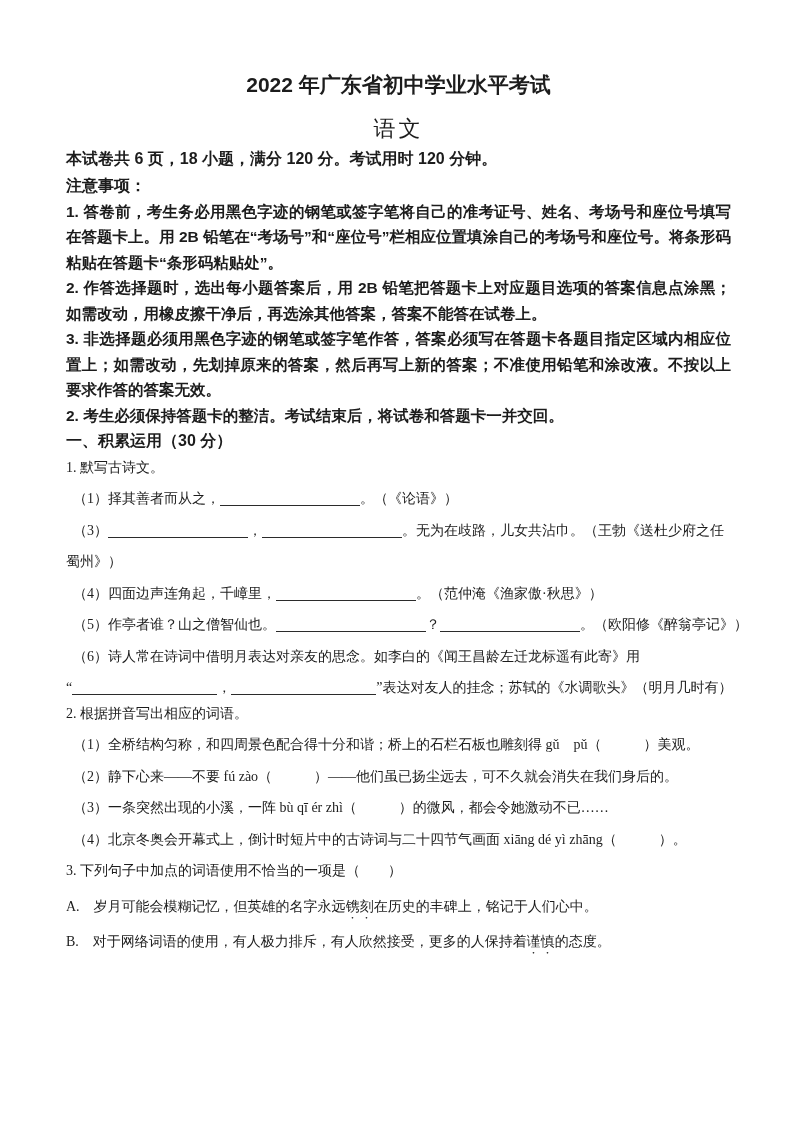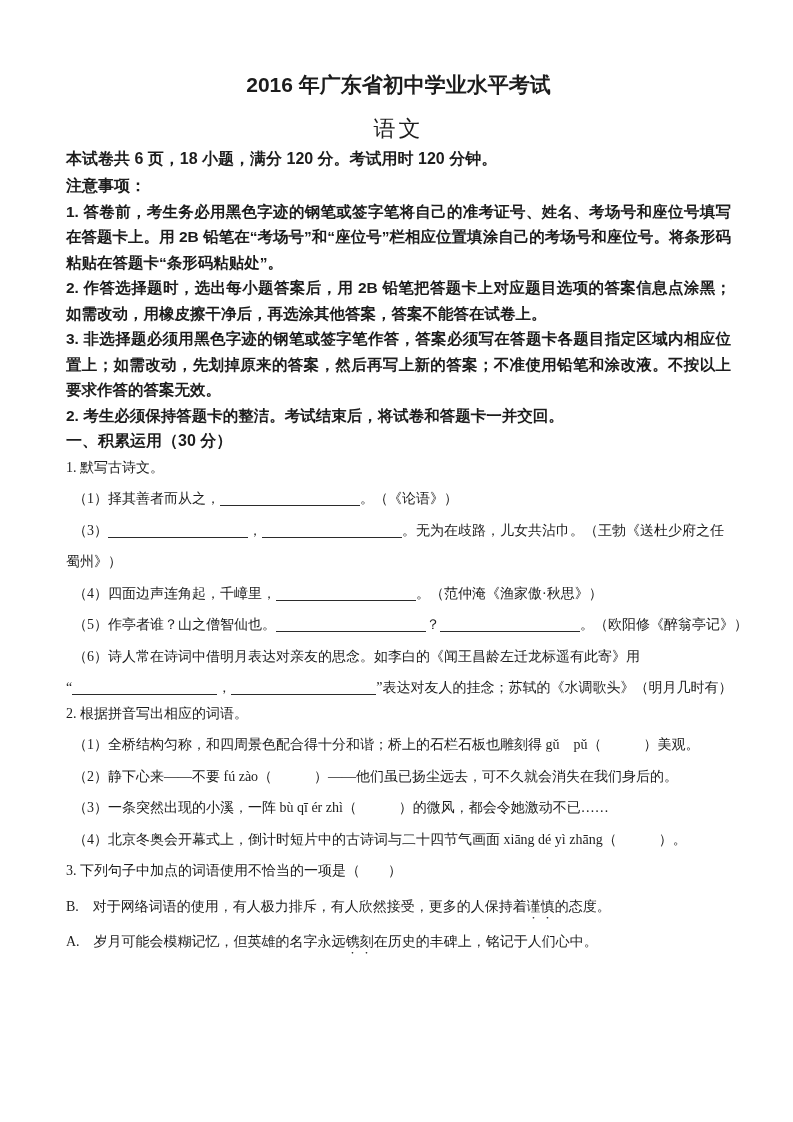--- a/index.html
+++ b/index.html
@@ -59,21 +59,21 @@
     -webkit-text-emphasis:filled dot;
     -webkit-text-emphasis-position:under;
     text-emphasis:filled dot;
     text-emphasis-position:under right;
   }
 </style>
 </head>
 <body>
 
 <div class="page">
-  <div class="title">2016 年广东省初中学业水平考试</div>
+  <div class="title">2022 年广东省初中学业水平考试</div>
   <div class="subject">语文</div>
   <div class="exam-info">本试卷共 6 页，18 小题，满分 120 分。考试用时 120 分钟。</div>
   <div class="notice-heading">注意事项：</div>
   <div id="notice-list">
       <div class="notice-item">1. 答卷前，考生务必用黑色字迹的钢笔或签字笔将自己的准考证号、姓名、考场号和座位号填写在答题卡上。用 2B 铅笔在“考场号”和“座位号”栏相应位置填涂自己的考场号和座位号。将条形码粘贴在答题卡“条形码粘贴处”。</div>
       <div class="notice-item">2. 作答选择题时，选出每小题答案后，用 2B 铅笔把答题卡上对应题目选项的答案信息点涂黑；如需改动，用橡皮擦干净后，再选涂其他答案，答案不能答在试卷上。</div>
       <div class="notice-item">3. 非选择题必须用黑色字迹的钢笔或签字笔作答，答案必须写在答题卡各题目指定区域内相应位置上；如需改动，先划掉原来的答案，然后再写上新的答案；不准使用铅笔和涂改液。不按以上要求作答的答案无效。</div>
       <div class="notice-item">2. 考生必须保持答题卡的整洁。考试结束后，将试卷和答题卡一并交回。</div>
     </div>
   <div class="section-heading">一、积累运用（30 分）</div>
@@ -85,16 +85,16 @@
       <div class="line ind"><span>（4）四面边声连角起，千嶂里，</span><span class="blank" style="width: 140px;"></span><span>。（范仲淹《渔家傲·秋思》）</span></div>
       <div class="line ind"><span>（5）作亭者谁？山之僧智仙也。</span><span class="blank" style="width: 150px;"></span><span>？</span><span class="blank" style="width: 140px;"></span><span>。（欧阳修《醉翁亭记》）</span></div>
       <div class="line ind"><span>（6）诗人常在诗词中借明月表达对亲友的思念。如李白的《闻王昌龄左迁龙标遥有此寄》用</span></div>
       <div class="line"><span>“</span><span class="blank" style="width: 145px;"></span><span>，</span><span class="blank" style="width: 145px;"></span><span>”表达对友人的挂念；苏轼的《水调歌头》（明月几时有）</span></div>
       <div class="line tight"><span>2. 根据拼音写出相应的词语。</span></div>
       <div class="line ind"><span>（1）全桥结构匀称，和四周景色配合得十分和谐；桥上的石栏石板也雕刻得 gǔ　pǔ（　　　）美观。</span></div>
       <div class="line ind"><span>（2）静下心来——不要 fú zào（　　　）——他们虽已扬尘远去，可不久就会消失在我们身后的。</span></div>
       <div class="line ind"><span>（3）一条突然出现的小溪，一阵 bù qī ér zhì（　　　）的微风，都会令她激动不已……</span></div>
       <div class="line ind"><span>（4）北京冬奥会开幕式上，倒计时短片中的古诗词与二十四节气画面 xiāng dé yì zhāng（　　　）。</span></div>
       <div class="line"><span>3. 下列句子中加点的词语使用不恰当的一项是（　　）</span></div>
+      <div class="line mt4"><span>A.　岁月可能会模糊记忆，但英雄的名字永远</span><span class="emph">镌刻</span><span>在历史的丰碑上，铭记于人们心中。</span></div>
       <div class="line mt4"><span>B.　对于网络词语的使用，有人极力排斥，有人欣然接受，更多的人保持着</span><span class="emph">谨慎</span><span>的态度。</span></div>
-      <div class="line mt4"><span>A.　岁月可能会模糊记忆，但英雄的名字永远</span><span class="emph">镌刻</span><span>在历史的丰碑上，铭记于人们心中。</span></div>
     </div>
 </div>
 
 </body></html>

